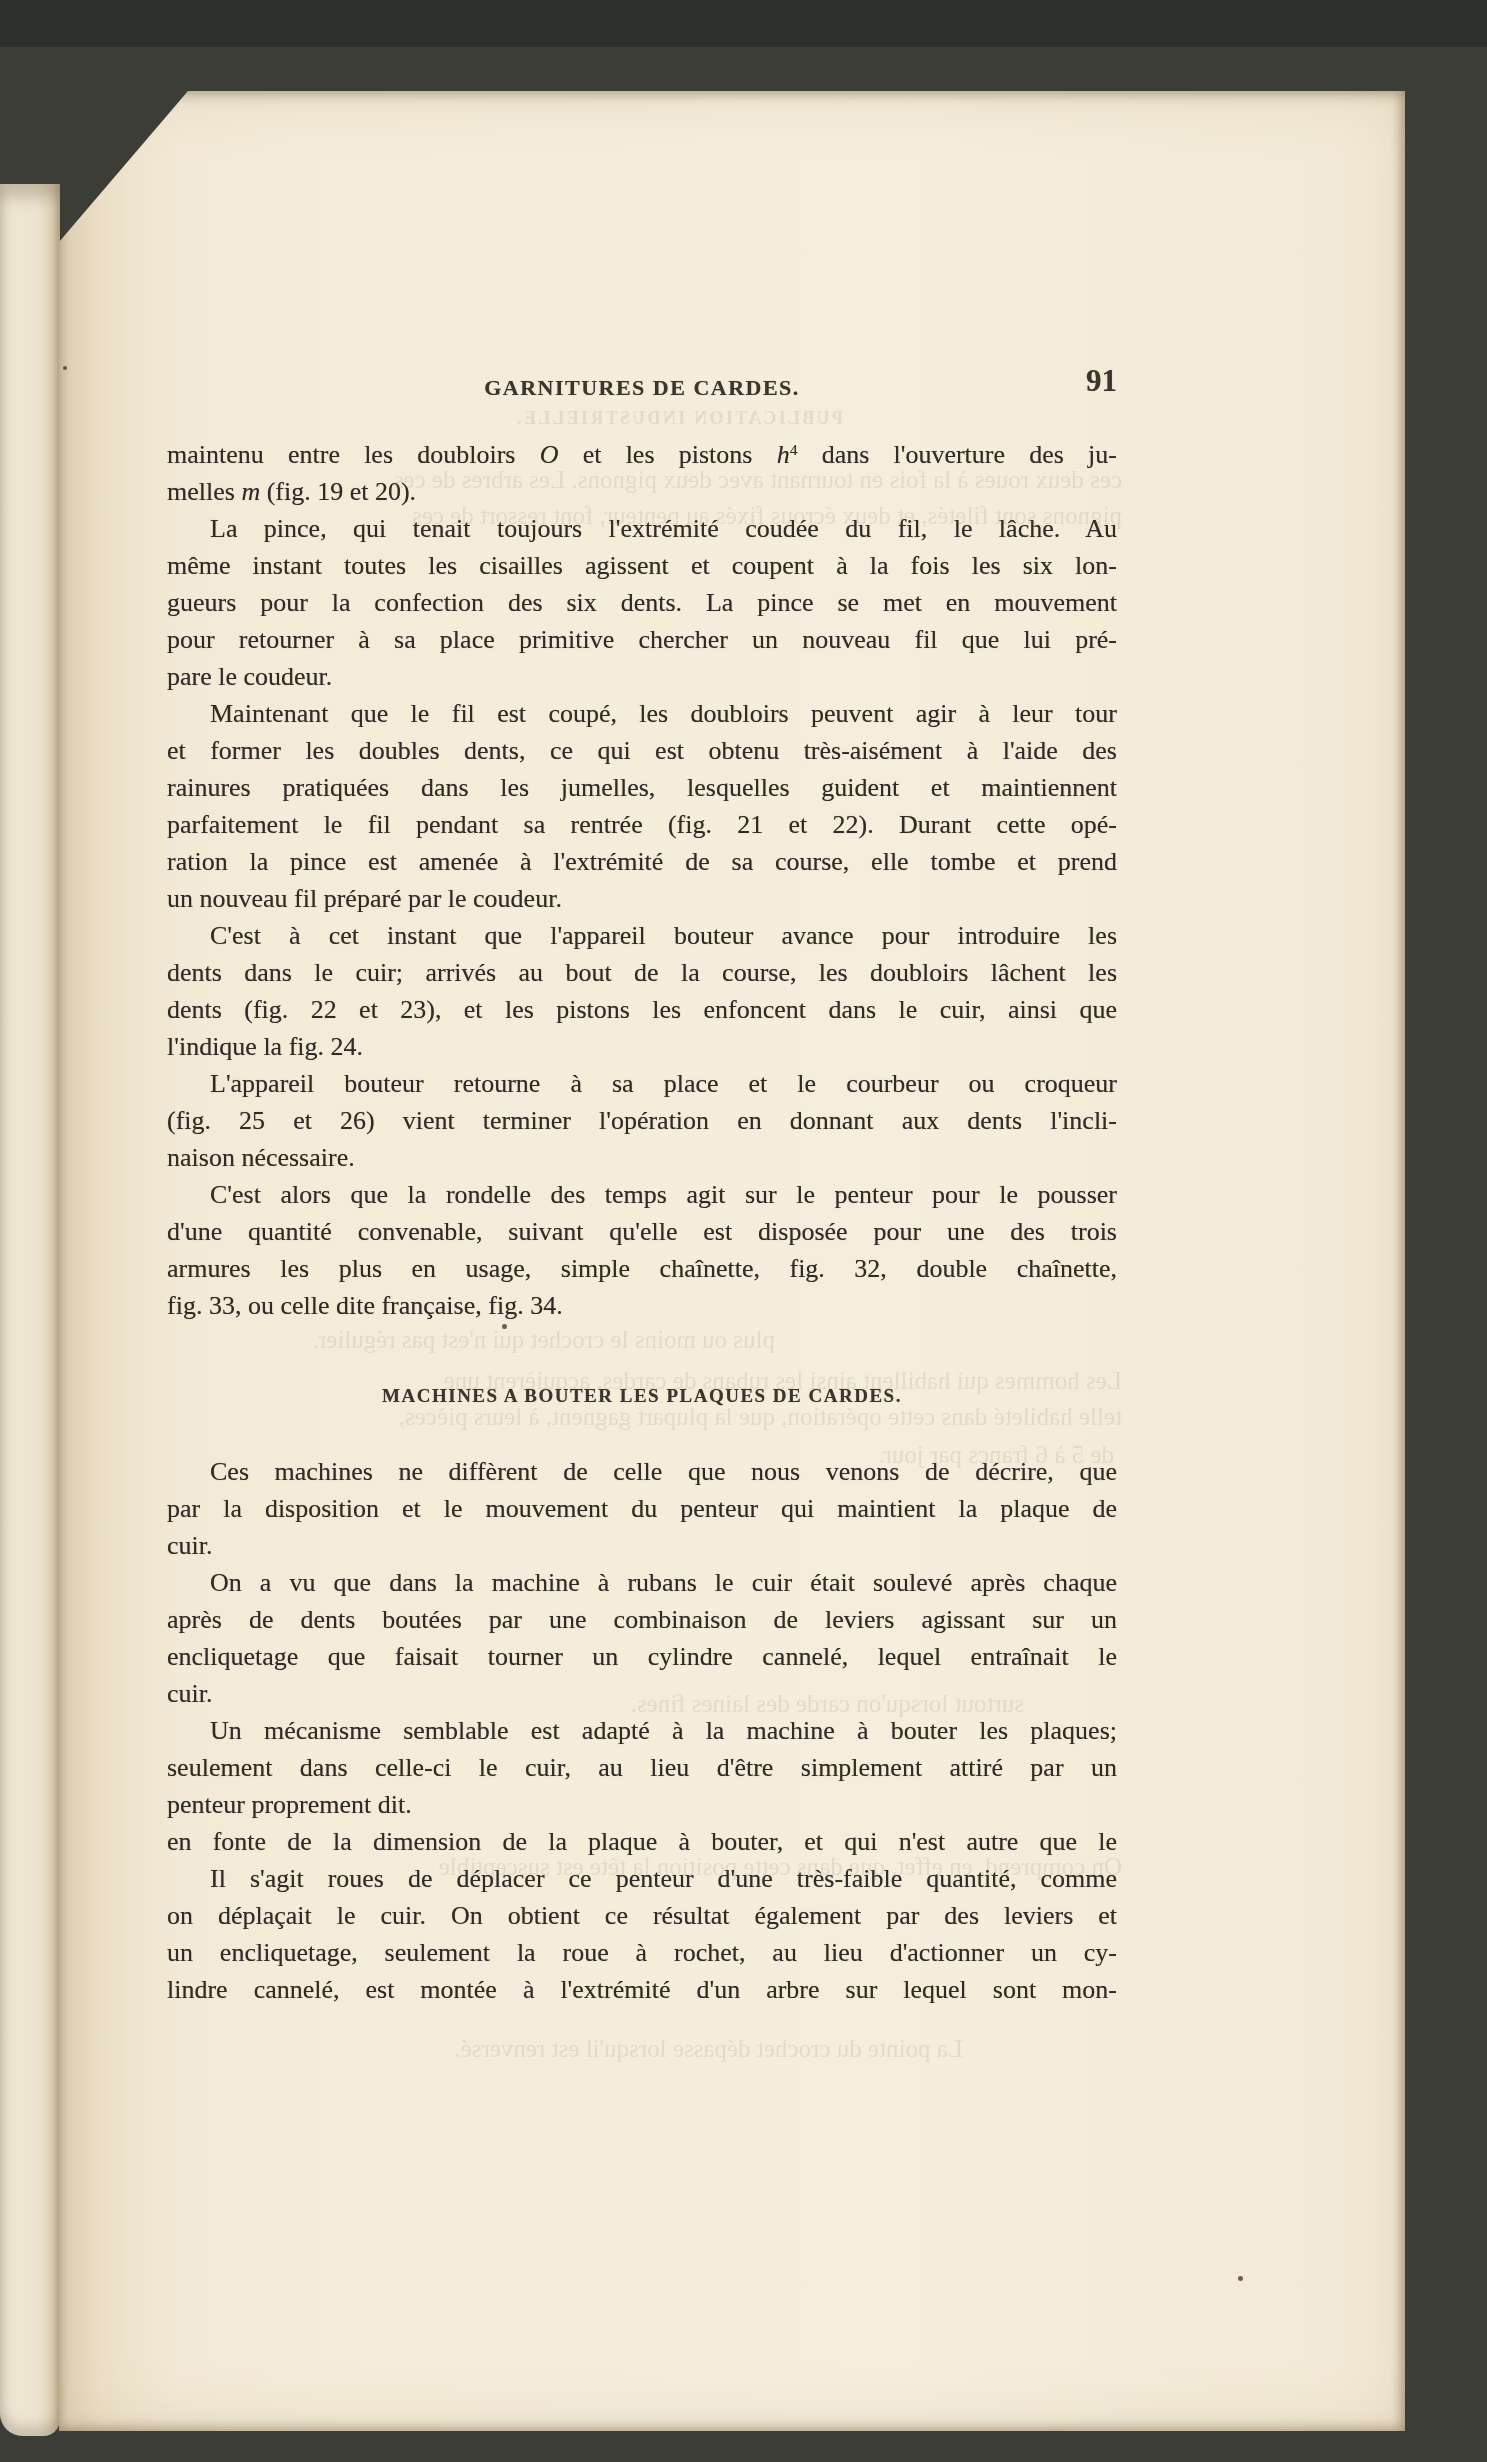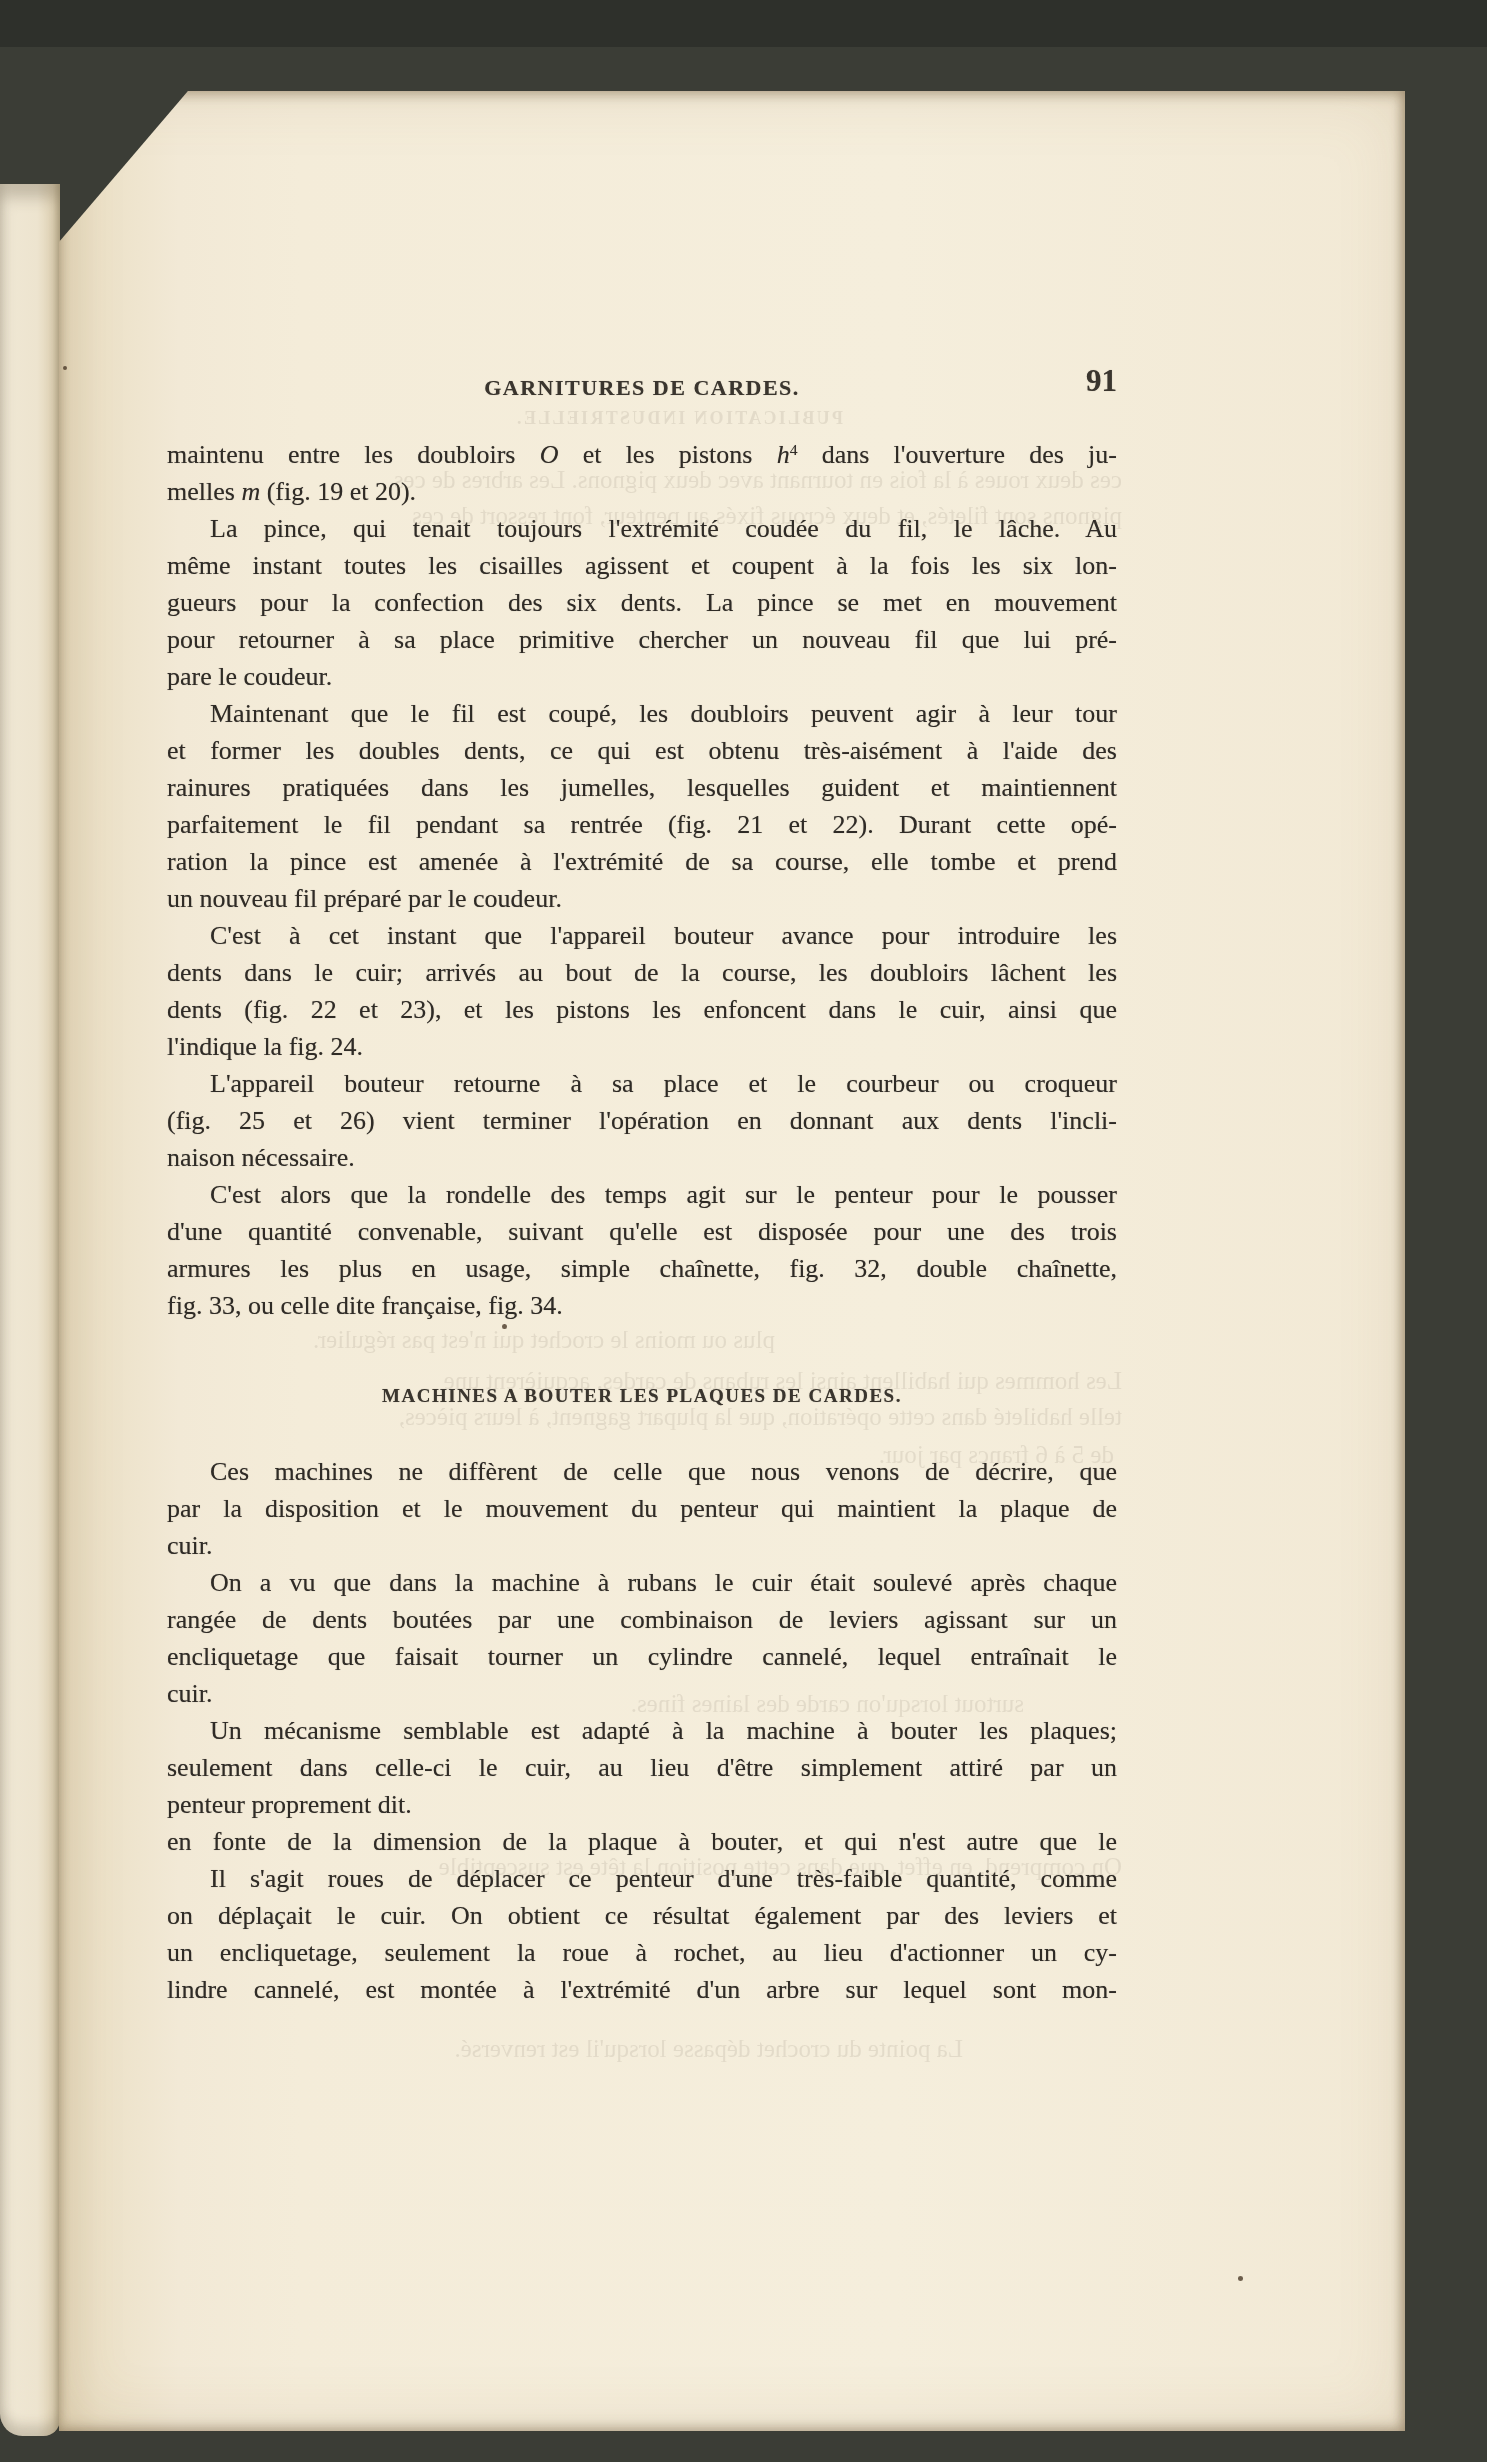--- a/index.html
+++ b/index.html
@@ -141,21 +141,21 @@
     <div class="section-heading">MACHINES A BOUTER LES PLAQUES DE CARDES.</div>
 
     <div class="bodytext" id="section-1">
         <div class="para">
           <div class="tline indent">Ces machines ne diffèrent de celle que nous venons de décrire, que</div>
           <div class="tline">par la disposition et le mouvement du penteur qui maintient la plaque de</div>
           <div class="tline endline">cuir.</div>
         </div>
         <div class="para">
           <div class="tline indent">On a vu que dans la machine à rubans le cuir était soulevé après chaque</div>
-          <div class="tline">rangée de dents boutées par une combinaison de leviers agissant sur un</div>
+          <div class="tline">après de dents boutées par une combinaison de leviers agissant sur un</div>
           <div class="tline">encliquetage que faisait tourner un cylindre cannelé, lequel entraînait le</div>
           <div class="tline endline">cuir.</div>
         </div>
         <div class="para">
           <div class="tline indent">Un mécanisme semblable est adapté à la machine à bouter les plaques;</div>
           <div class="tline">seulement dans celle-ci le cuir, au lieu d'être simplement attiré par un</div>
           <div class="tline endline">penteur proprement dit.</div>
           <div class="tline">en fonte de la dimension de la plaque à bouter, et qui n'est autre que le</div>
         </div>
         <div class="para">

